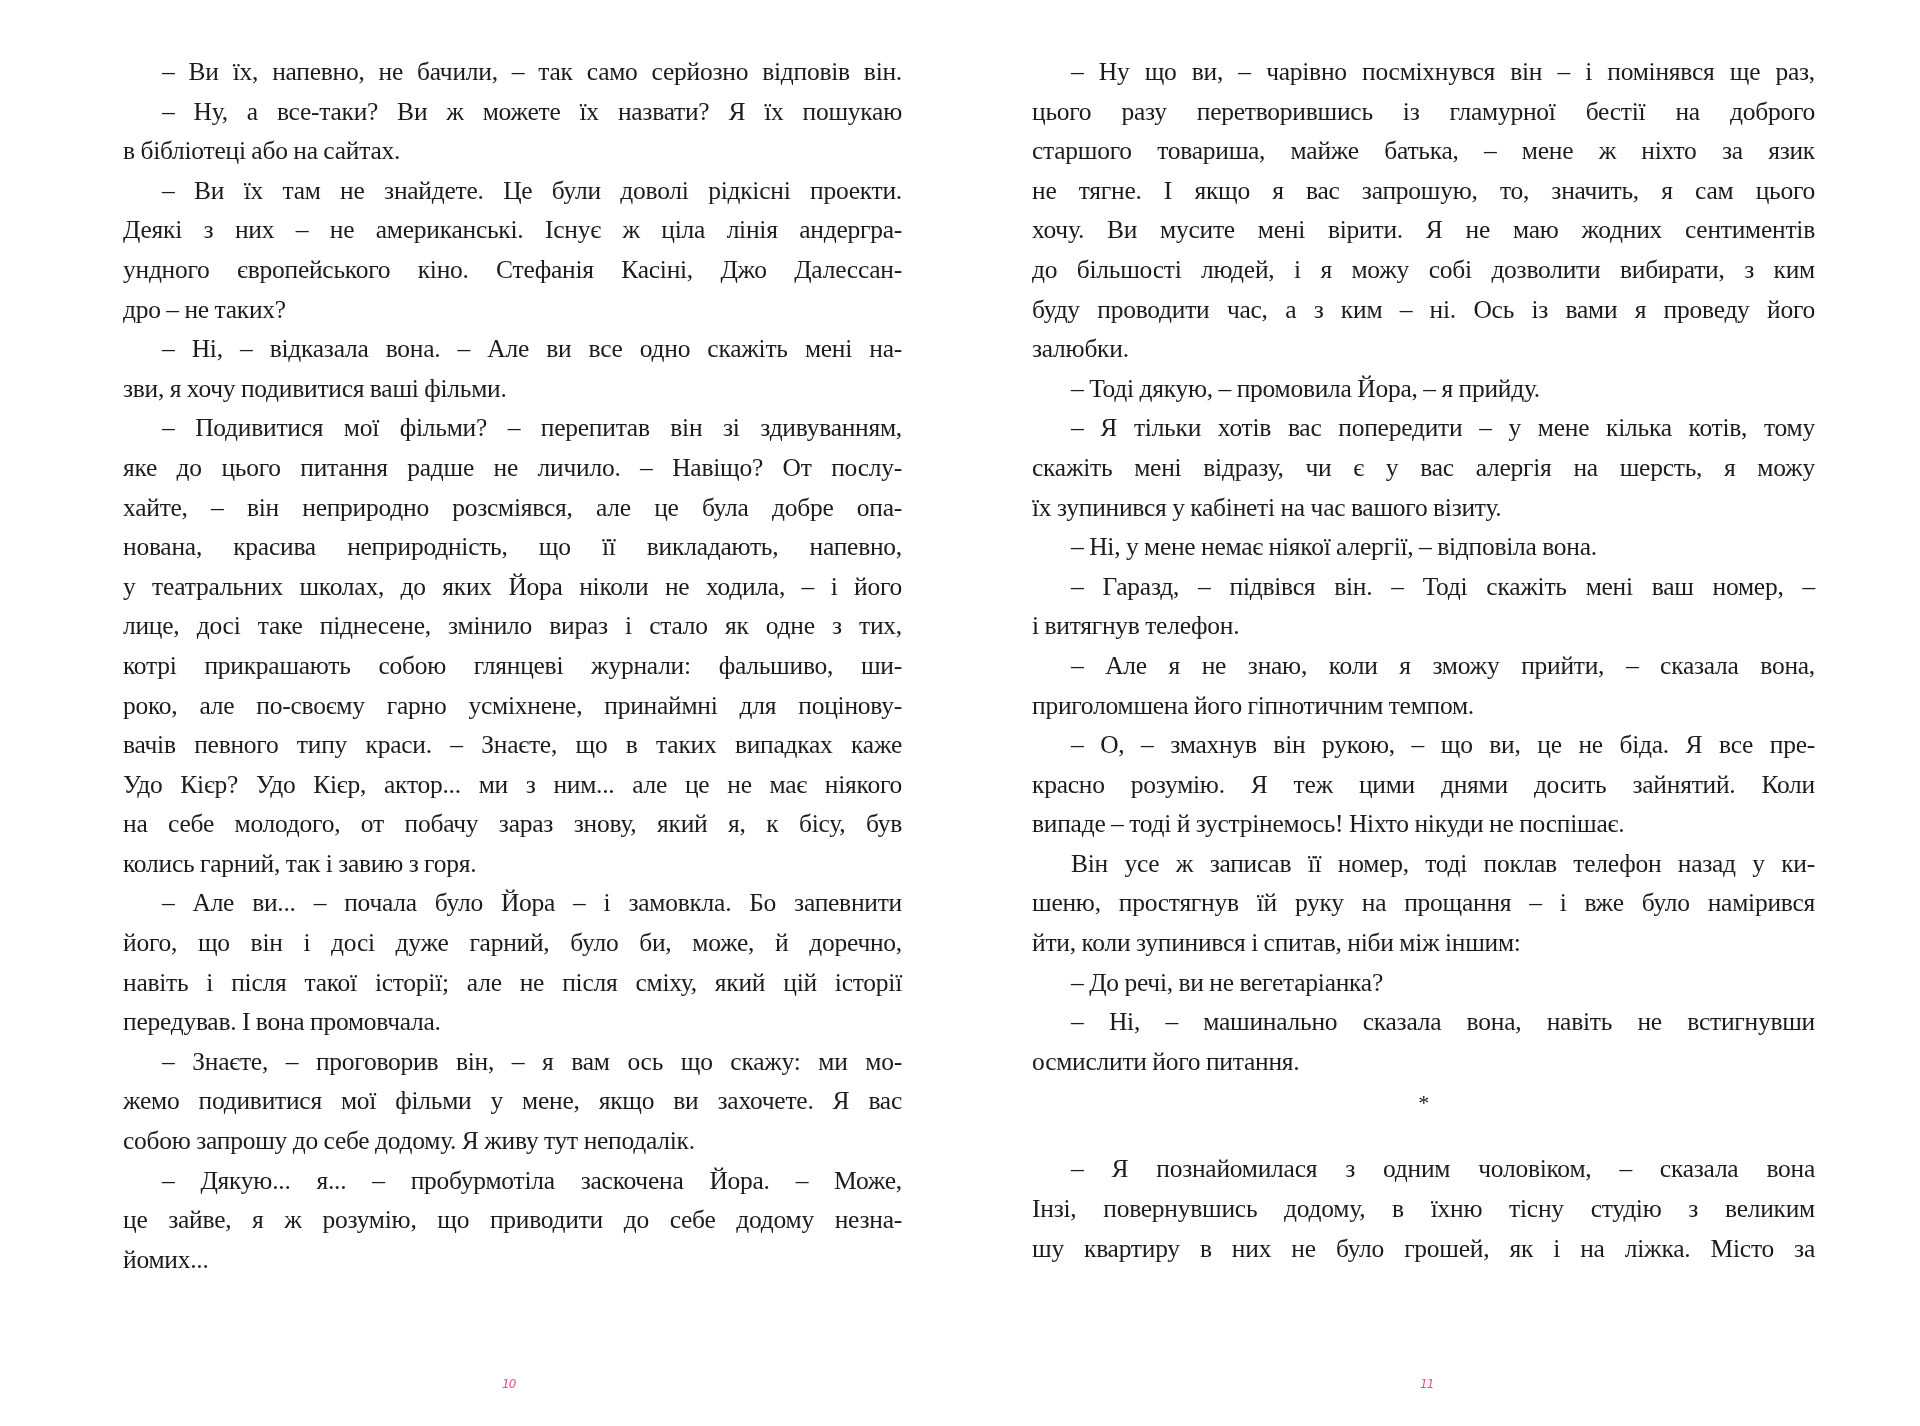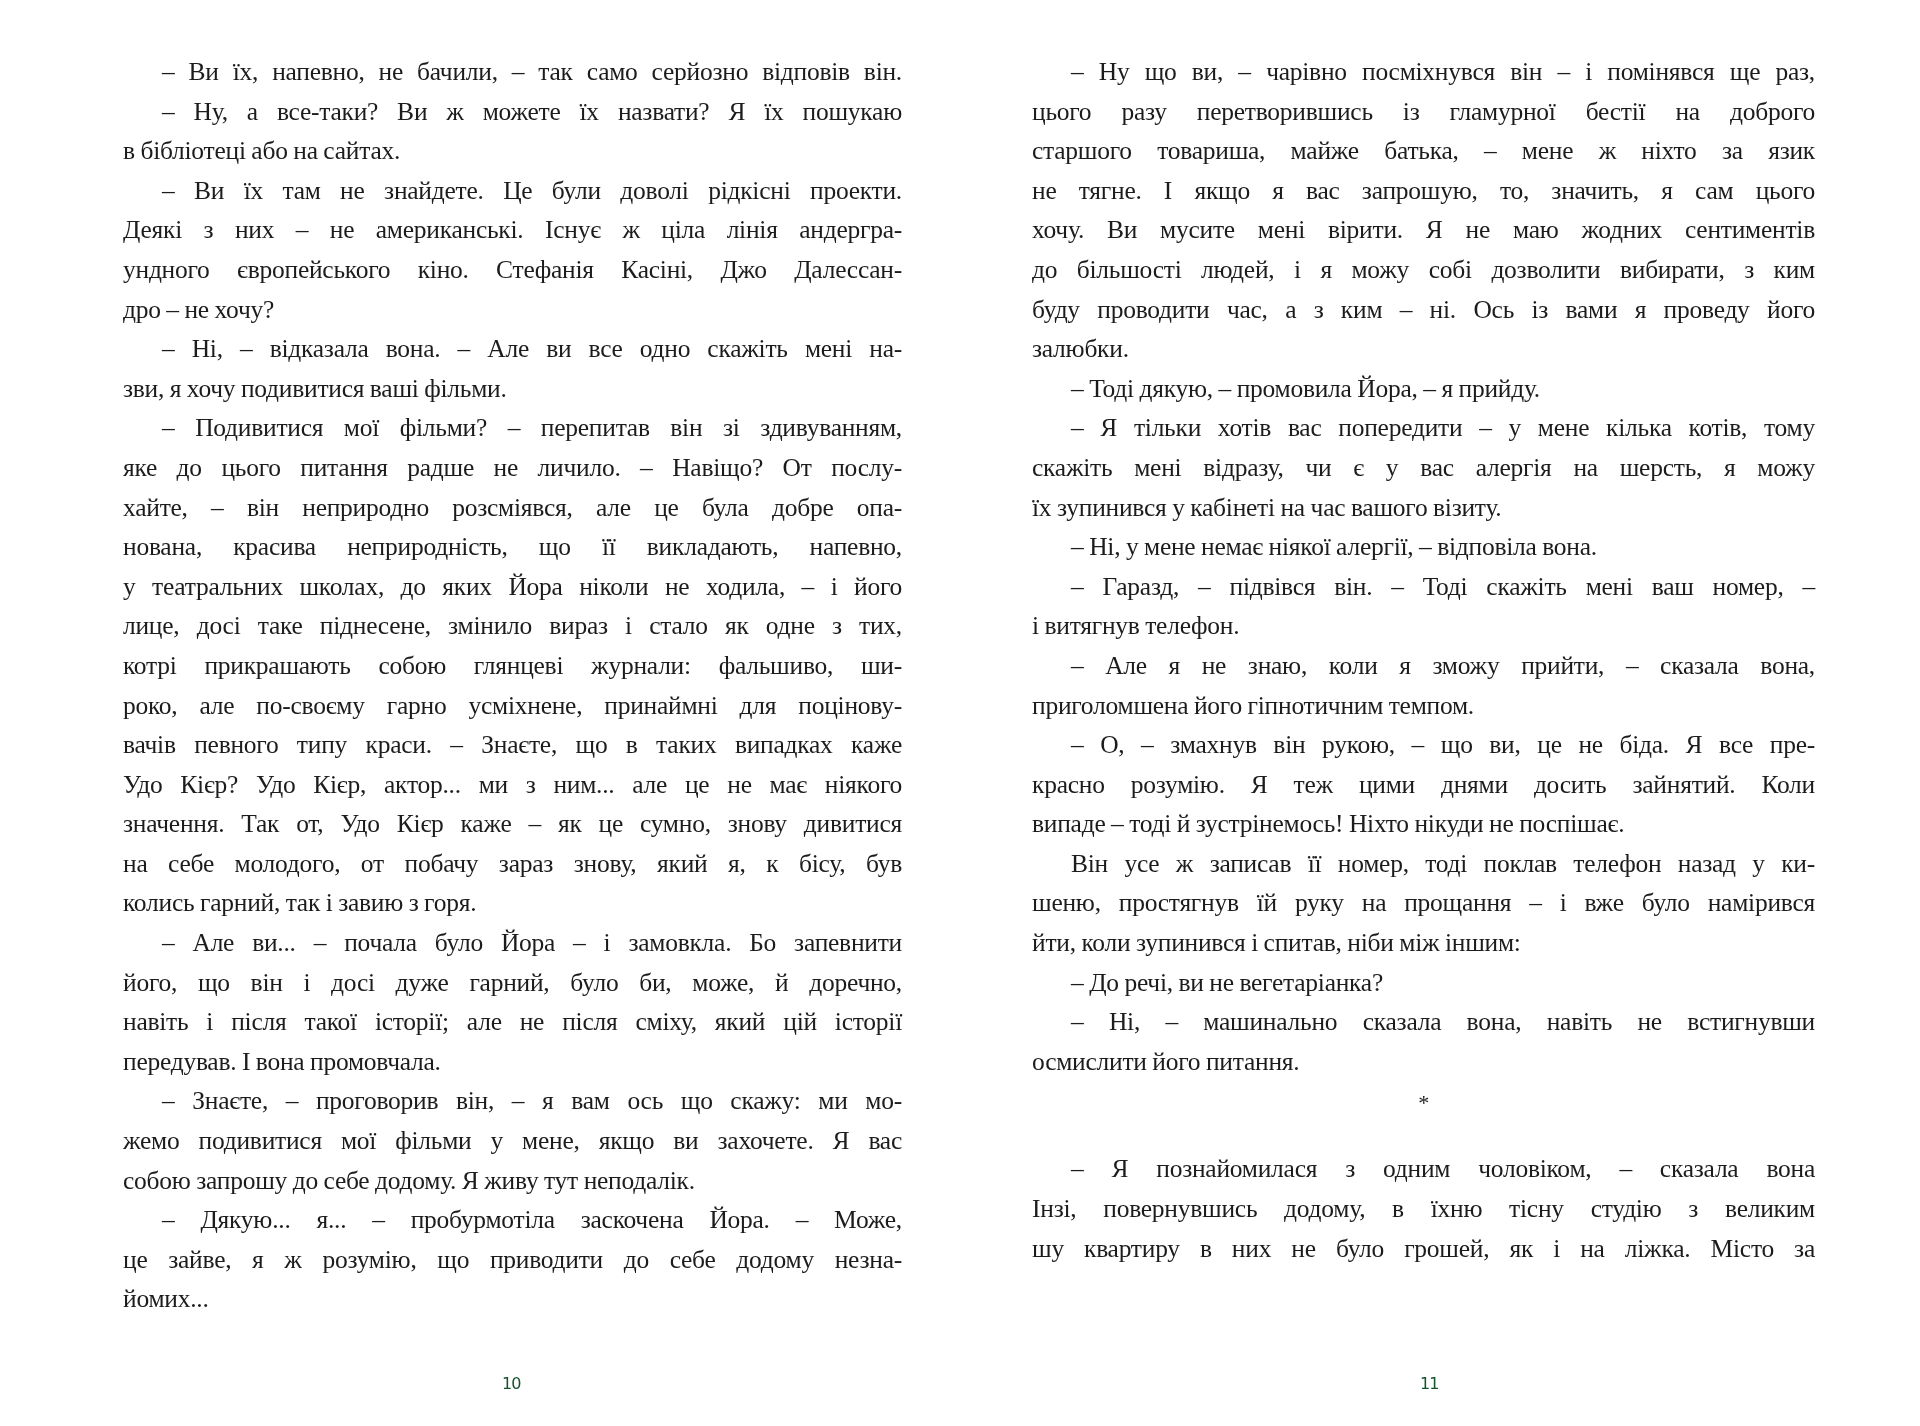--- a/index.html
+++ b/index.html
@@ -58,55 +58,55 @@
       text-align-last: center;
       height: 68px;
       line-height: 44px;
       font-size: 22px;
     }
 
     .page-number {
       position: absolute;
       top: 1370px;
       font-family: "DejaVu Sans", "Liberation Sans", sans-serif;
-      font-size: 16px;
+      font-size: 12px;
       letter-spacing: -1px;
-      color: #14532d;
+      color: #ec4899;
       line-height: 28px;
+      font-style: italic;
     }
     .page.left .page-number  { left: 502px; }
     .page.right .page-number { left: 460px; }
   </style>
 </head>
 <body>
 
 <div class="spread">
 
   <div class="page left">
     <div class="column" id="left-column">
         <div class="line indent">– Ви їх, напевно, не бачили, – так само серйозно відповів він.</div>
         <div class="line indent">– Ну, а все-таки? Ви ж можете їх назвати? Я їх пошукаю</div>
         <div class="line end">в бібліотеці або на сайтах.</div>
         <div class="line indent">– Ви їх там не знайдете. Це були доволі рідкісні проекти.</div>
         <div class="line">Деякі з них – не американські. Існує ж ціла лінія андергра-</div>
         <div class="line">ундного європейського кіно. Стефанія Касіні, Джо Далессан-</div>
-        <div class="line end">дро – не хочу?</div>
+        <div class="line end">дро – не таких?</div>
         <div class="line indent">– Ні, – відказала вона. – Але ви все одно скажіть мені на-</div>
         <div class="line end">зви, я хочу подивитися ваші фільми.</div>
         <div class="line indent">– Подивитися мої фільми? – перепитав він зі здивуванням,</div>
         <div class="line">яке до цього питання радше не личило. – Навіщо? От послу-</div>
         <div class="line">хайте, – він неприродно розсміявся, але це була добре опа-</div>
         <div class="line">нована, красива неприродність, що її викладають, напевно,</div>
         <div class="line">у театральних школах, до яких Йора ніколи не ходила, – і його</div>
         <div class="line">лице, досі таке піднесене, змінило вираз і стало як одне з тих,</div>
         <div class="line">котрі прикрашають собою глянцеві журнали: фальшиво, ши-</div>
         <div class="line">роко, але по-своєму гарно усміхнене, принаймні для поцінову-</div>
         <div class="line">вачів певного типу краси. – Знаєте, що в таких випадках каже</div>
         <div class="line">Удо Кієр? Удо Кієр, актор... ми з ним... але це не має ніякого</div>
-        <div class="line">значення. Так от, Удо Кієр каже – як це сумно, знову дивитися</div>
         <div class="line">на себе молодого, от побачу зараз знову, який я, к бісу, був</div>
         <div class="line end">колись гарний, так і завию з горя.</div>
         <div class="line indent">– Але ви... – почала було Йора – і замовкла. Бо запевнити</div>
         <div class="line">його, що він і досі дуже гарний, було би, може, й доречно,</div>
         <div class="line">навіть і після такої історії; але не після сміху, який цій історії</div>
         <div class="line end">передував. І вона промовчала.</div>
         <div class="line indent">– Знаєте, – проговорив він, – я вам ось що скажу: ми мо-</div>
         <div class="line">жемо подивитися мої фільми у мене, якщо ви захочете. Я вас</div>
         <div class="line end">собою запрошу до себе додому. Я живу тут неподалік.</div>
         <div class="line indent">– Дякую... я... – пробурмотіла заскочена Йора. – Може,</div>

